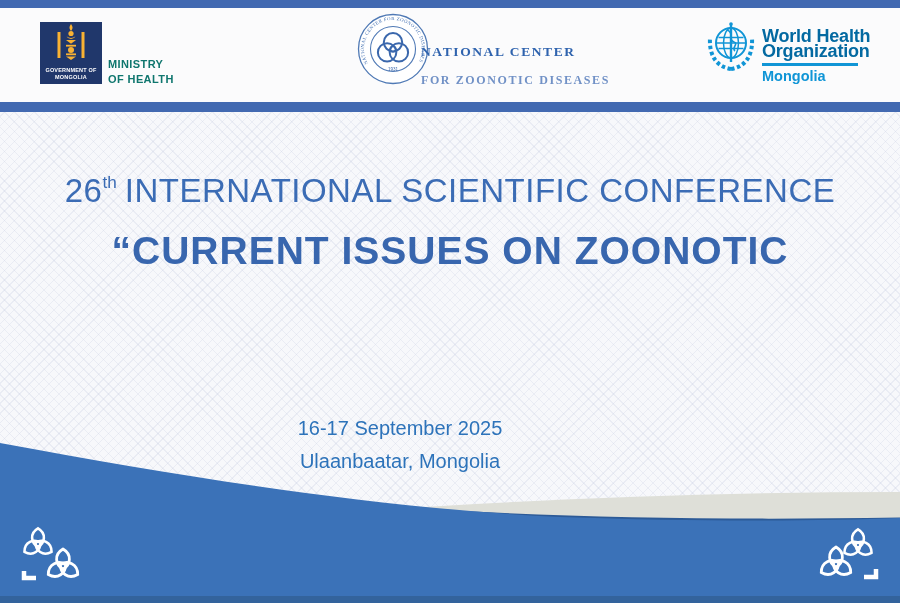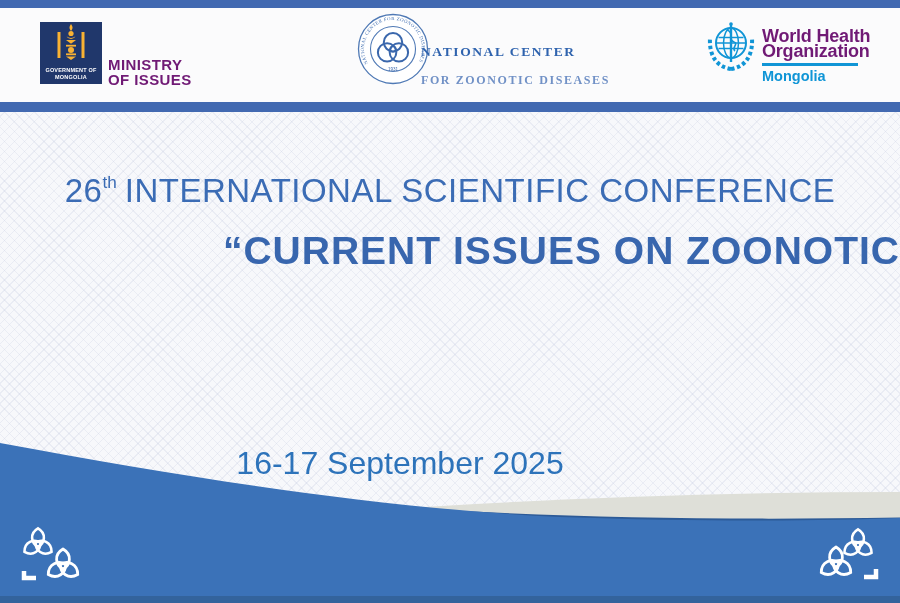--- a/index.html
+++ b/index.html
@@ -11,46 +11,46 @@
 
   
   .header{position:absolute;left:0;top:8px;width:900px;height:94px;background:#FBFBFC;}
 
   
   .moh-square{position:absolute;left:40px;top:14px;width:62px;height:62px;background:#20376B;text-align:center;}
   .moh-square svg{display:block;margin:2px auto 0;}
   .moh-sq-text{position:absolute;left:0;width:62px;color:#fff;font-weight:bold;font-size:5.5px;letter-spacing:.2px;line-height:7px;text-align:center;}
   .moh-sq-line1{bottom:10px;}
   .moh-sq-line2{bottom:3px;}
-  .moh-name{position:absolute;left:108px;top:49px;color:#701a75;font-weight:bold;font-size:15px;line-height:15px;letter-spacing:.4px;}
+  .moh-name{position:absolute;left:108px;top:49px;color:#0f766e;font-weight:bold;font-size:11px;line-height:15px;letter-spacing:.4px;}
 
   
   .nczd-seal{position:absolute;left:356px;top:4px;}
   .nczd-name1{position:absolute;left:421px;top:36px;font-family:"Liberation Serif",serif;font-size:13.5px;color:#2F63AE;letter-spacing:1.6px;font-weight:bold;}
   .nczd-name2{position:absolute;left:421px;top:65px;font-family:"Liberation Serif",serif;font-size:12px;color:#7191C6;letter-spacing:1.6px;font-weight:bold;}
 
   
   .who-emblem{position:absolute;left:704px;top:12px;}
-  .who-name{position:absolute;left:762px;top:21px;color:#701a75;font-weight:bold;font-size:18px;line-height:14.5px;letter-spacing:-.2px;}
+  .who-name{position:absolute;left:762px;top:21px;color:#0369a1;font-weight:bold;font-size:18px;line-height:14.5px;letter-spacing:-.2px;}
   .who-name span{display:block;}
   .who-line{position:absolute;left:762px;top:55px;width:96px;height:2.5px;background:#1095D6;}
   .who-region{position:absolute;left:762px;top:60px;color:#1095D6;font-weight:bold;font-size:14.5px;}
 
   
   .main{position:absolute;left:0;top:112px;width:900px;height:491px;
     background-color:#F7F8FB;
     background-image:
       repeating-linear-gradient(45deg, rgba(200,206,226,.28) 0 1px, transparent 1px 7px),
       repeating-linear-gradient(-45deg, rgba(200,206,226,.28) 0 1px, transparent 1px 7px);}
 
   .conf-line{position:absolute;left:0;top:60px;width:900px;text-align:center;color:#3B6CB5;font-size:33px;letter-spacing:.5px;}
   .conf-line sup{font-size:.52em;vertical-align:14px;letter-spacing:0;}
   .conf-title-rest{margin-left:8px;}
-  .theme{position:absolute;left:0;top:112px;width:900px;text-align:right;color:#3866AE;font-weight:bold;font-size:39px;line-height:54px;letter-spacing:1px;}
-  .when-where{position:absolute;left:0;top:300px;width:800px;text-align:center;color:#2D73BA;font-size:32px;line-height:33px;margin-top:35px;}
+  .theme{position:absolute;left:0;top:112px;width:900px;text-align:center;color:#3866AE;font-weight:bold;font-size:39px;line-height:54px;letter-spacing:1px;}
+  .when-where{position:absolute;left:0;top:300px;width:800px;text-align:center;color:#2D73BA;font-size:20px;line-height:33px;}
 
   
   .wave{position:absolute;left:0;top:440px;width:900px;height:163px;}
 </style>
 </head>
 <body>
 
 <div class="page">
 
   <div class="topbar"></div>
@@ -70,21 +70,21 @@
           <circle cx="14" cy="26" r="3"></circle>
           <rect x="9" y="29.4" width="10" height="1.8"></rect>
           <path d="M9 32.6 L19 32.6 L14 36 Z"></path>
         </g>
       </svg>
       <div class="moh-sq-text moh-sq-line1">GOVERNMENT OF</div>
       <div class="moh-sq-text moh-sq-line2">MONGOLIA</div>
     </div>
     <div class="moh-name">
       <span>MINISTRY</span><br>
-      <span>OF ISSUES</span>
+      <span>OF HEALTH</span>
     </div>
 
     <svg class="nczd-seal" width="74" height="74" viewBox="0 0 74 74">
       <circle cx="37" cy="37" r="34.5" fill="#FFFFFF" stroke="#4F79B5" stroke-width="1.3"></circle>
       <circle cx="37" cy="37" r="22.5" fill="none" stroke="#4F79B5" stroke-width="1.1"></circle>
       <defs>
         <path id="sealArc" d="M 11.9 51.5 A 29 29 0 1 1 62.1 51.5" fill="none"></path>
       </defs>
       <text font-size="4.8" fill="#3F6DB0" letter-spacing="0.4" font-family="Liberation Serif,serif">
         <textPath href="#sealArc">NATIONAL CENTER FOR ZOONOTIC DISEASES</textPath>
@@ -126,20 +126,21 @@
 
   <div class="main">
     <div class="conf-line">
       <span>26</span><sup>th</sup><span class="conf-title-rest">INTERNATIONAL SCIENTIFIC CONFERENCE</span>
     </div>
     <div class="theme">
       <span>“CURRENT ISSUES ON ZOONOTIC</span><br>
     </div>
     <div class="when-where">
       <span>16-17 September 2025</span><br>
+      <span>Ulaanbaatar, Mongolia</span>
     </div>
   </div>
 
   <svg class="wave" width="900" height="163" viewBox="0 0 900 163">
     <path d="M170 85 C 400 66 650 52 900 52 L900 163 L170 163 Z" fill="#DEDFD8"></path>
     <path d="M420 70 C 560 79 720 82 900 79" stroke="#2C5A97" stroke-width="3" fill="none"></path>
     <path d="M0 3 C 200 40 380 68 560 77 C 700 82 820 81 900 78 L900 163 L0 163 Z" fill="#3B72B8"></path>
     <rect y="156" width="900" height="7" fill="#33639C"></rect>
     <defs>
       <g id="knot" fill="none" stroke="#FFFFFF" stroke-width="2.8">

